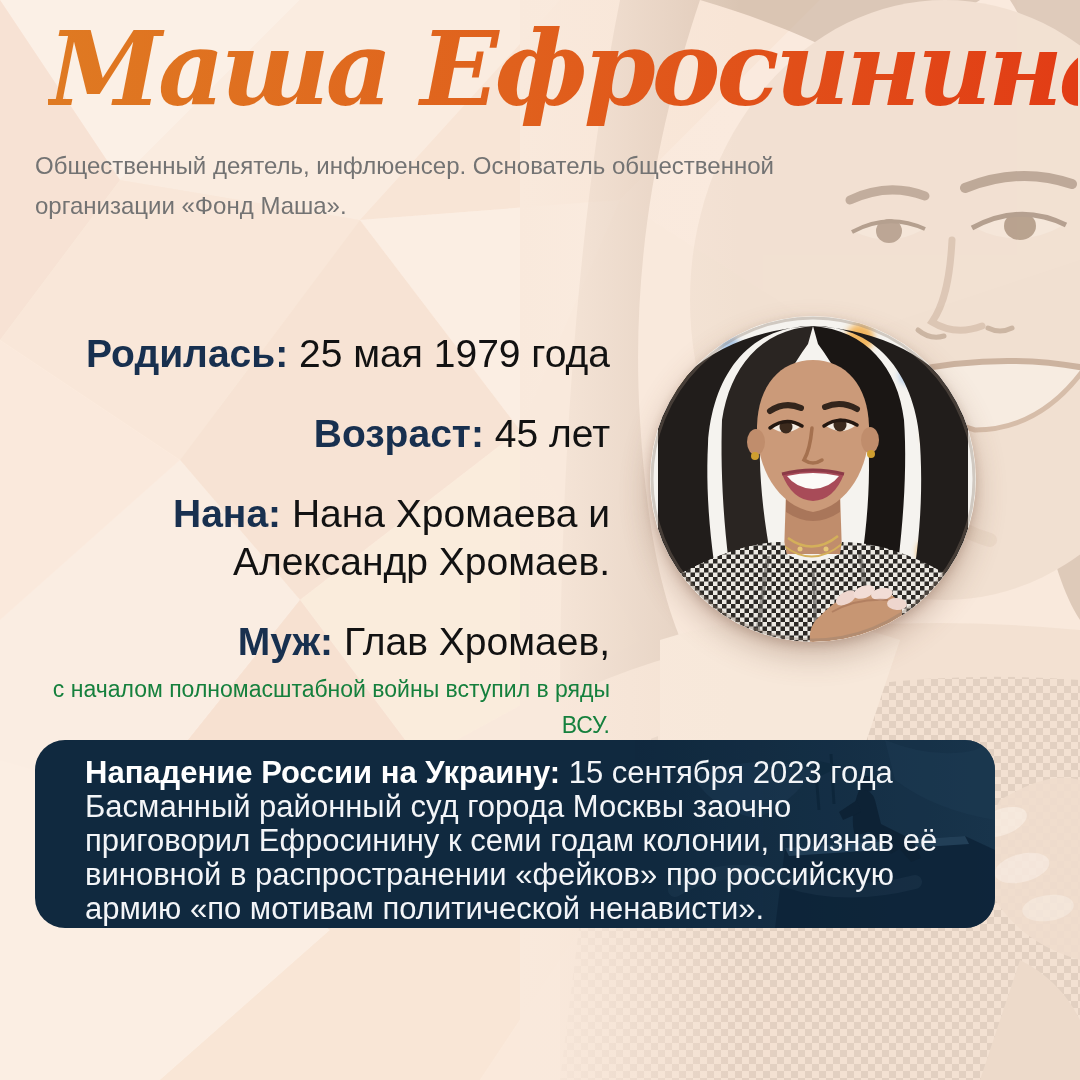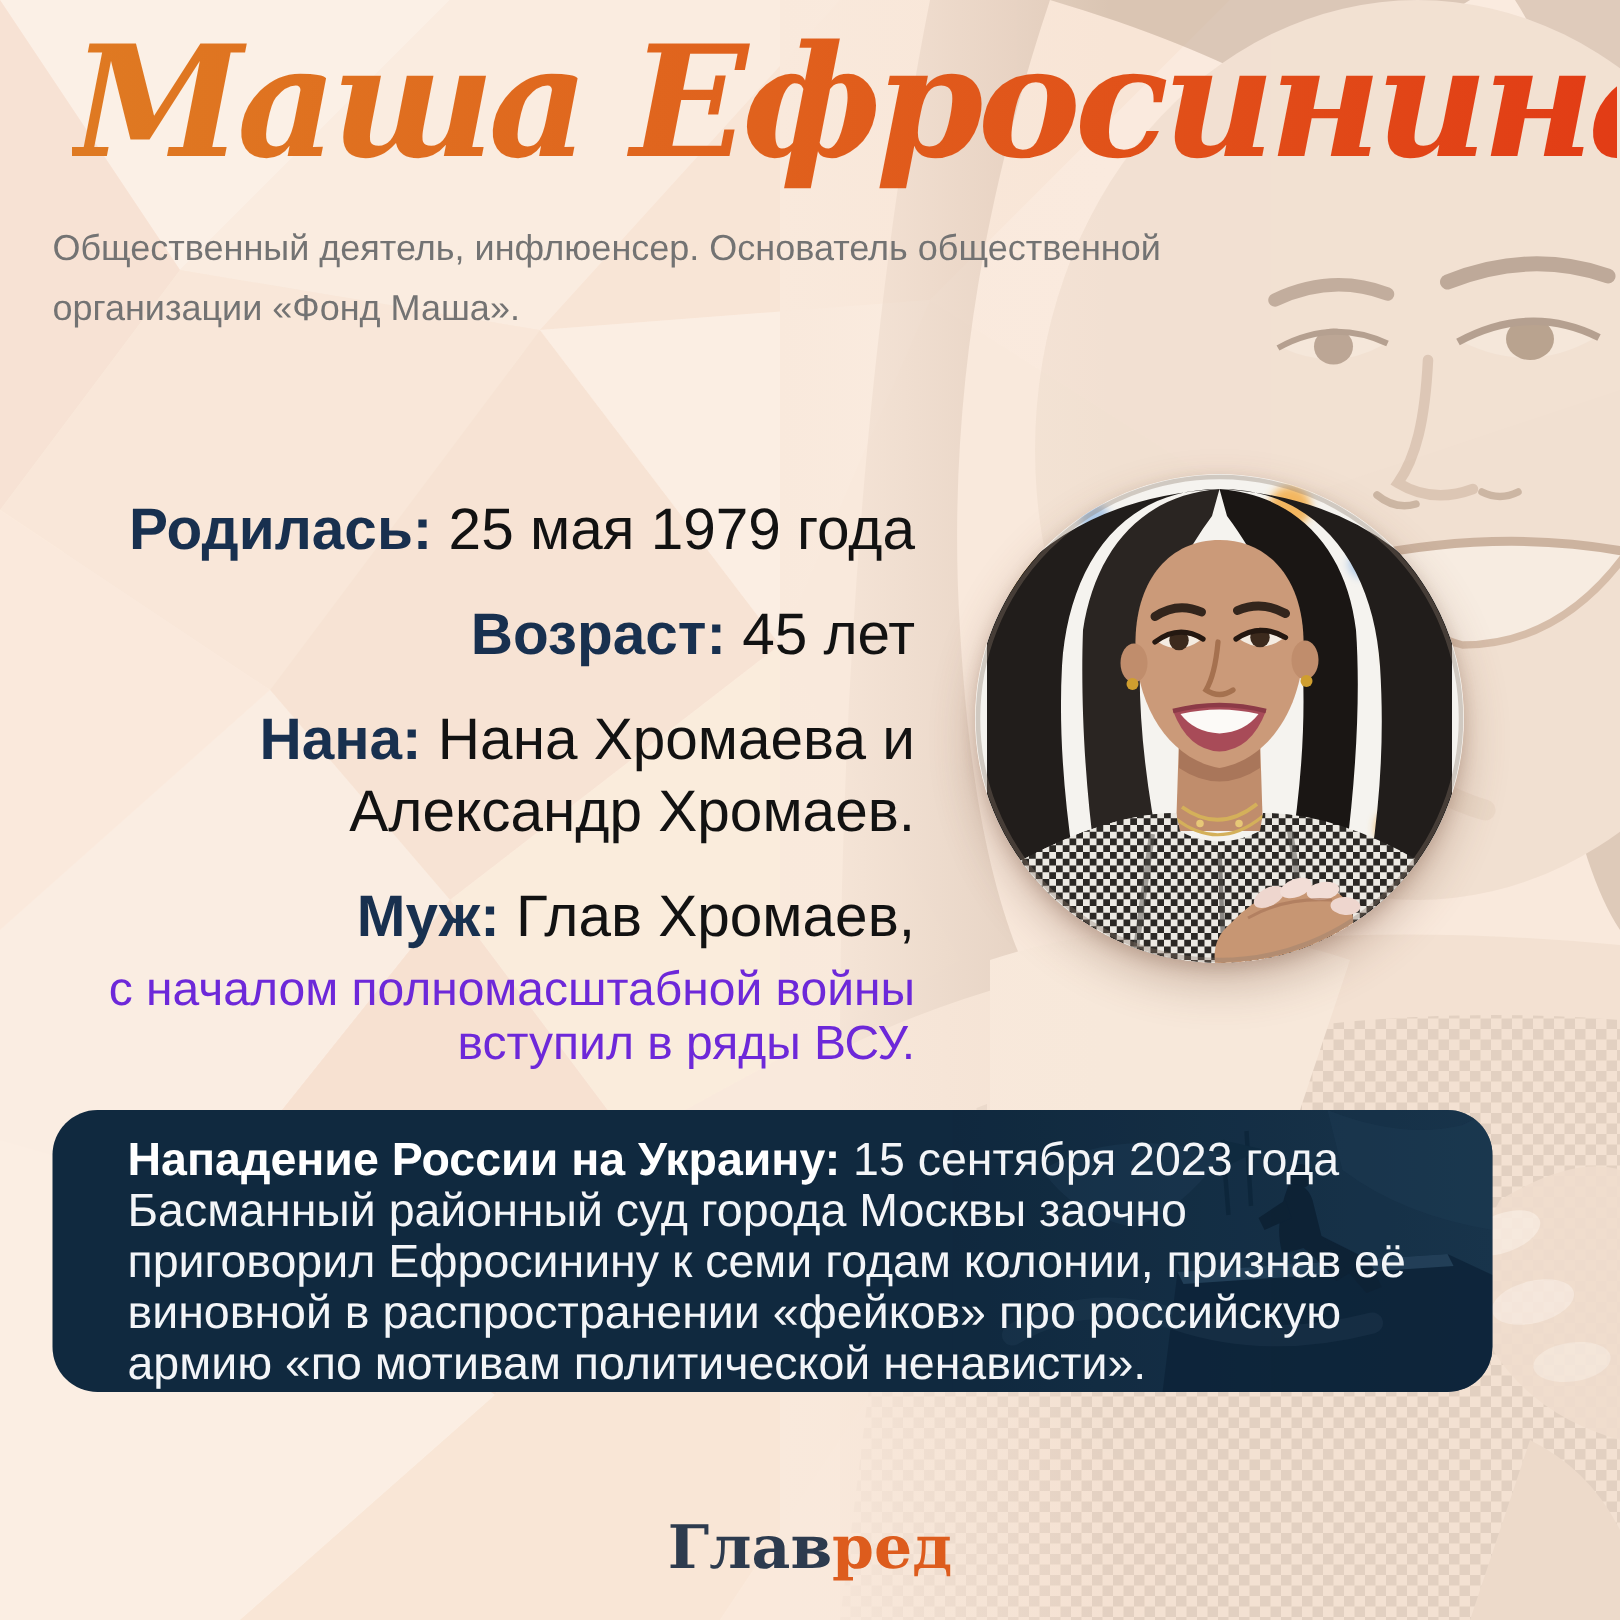--- a/index.html
+++ b/index.html
@@ -28,23 +28,23 @@
   
   .subtitle {
     position:absolute; left:35px; top:146px; width:880px;
     font-size:24px; line-height:40px; font-weight:500;
     color:#737373;
   }
 
   
   .facts { position:absolute; left:35px; top:330px; width:575px; }
   .fact { font-size:39px; line-height:48px; color:#121212;text-align:right; }
-  .fact + .fact { margin-top:22px; }
+  .fact + .fact { margin-top:32px; }
   .fact .lbl { font-weight:700; color:#18304f; }
-  .fact .note { font-size:32px; line-height:36px; color:#6d28d9; margin-top:5px; font-weight:400; }
+  .fact .note { font-size:23px; line-height:36px; color:#15803d; margin-top:5px; font-weight:400; }
 
   
   .photo {
     position:absolute; left:650px; top:316px; width:326px; height:326px;
     border-radius:50%; overflow:hidden;
     box-shadow:0 14px 30px rgba(110,70,50,.30), 0 4px 10px rgba(110,70,50,.22);
   }
   .photo svg { display:block; width:100%; height:100%; }
 
   
@@ -287,15 +287,14 @@
 
         <path d="M180,20 L184,70 M196,14 L199,64" stroke="#0c2438" stroke-width="3"></path>
         <path d="M180,20 L206,26 L182,38 Z" fill="#0e2a40"></path>
 
         <path d="M40,150 Q90,120 150,140 Q210,160 280,142" stroke="#3c5b75" stroke-width="14" fill="none" opacity=".25" stroke-linecap="round"></path>
       </g>
     </svg>
     <p class="txt"><b>Нападение России на Украину:</b> <span>15 сентября 2023 года Басманный районный суд города Москвы заочно приговорил Ефросинину к семи годам колонии, признав её виновной в распространении «фейков» про российскую армию «по мотивам политической ненависти».</span></p>
   </div>
 
-  <div class="logo"><span class="p1">Глав</span><span class="p2">ред</span></div>
 
 </div>
 
 </body></html>

